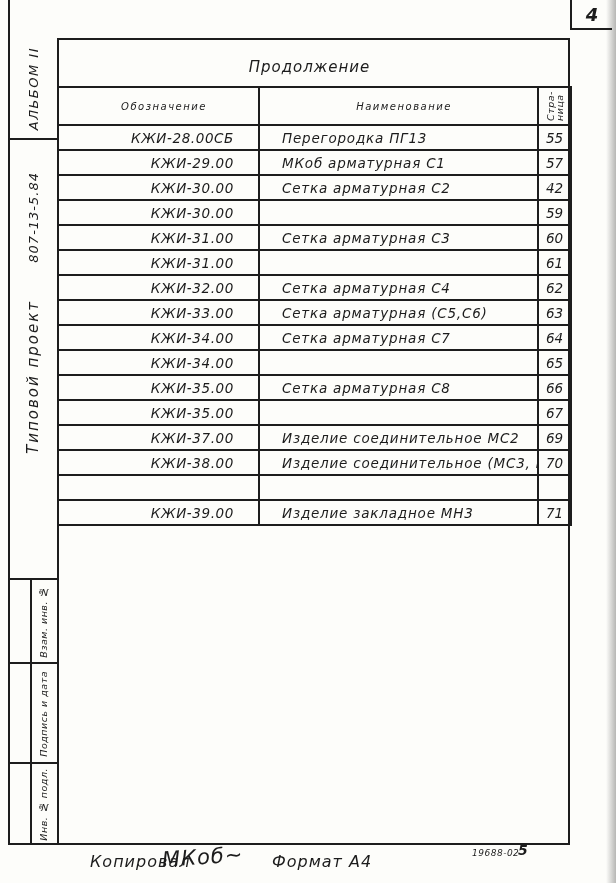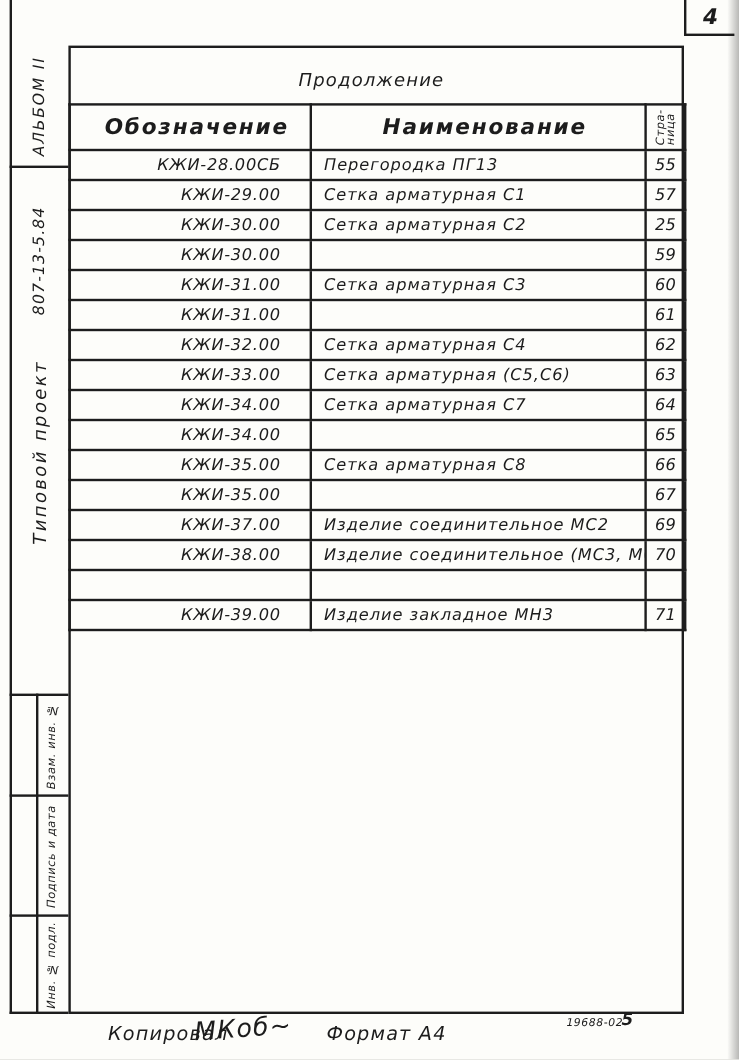--- a/index.html
+++ b/index.html
@@ -44,30 +44,30 @@
   table.toc {
     position:absolute; left:57px; top:86px; width:513px;
     border-collapse:collapse; table-layout:fixed;
   }
   table.toc th, table.toc td {
     border:2px solid #1d1d1d;
     overflow:hidden; white-space:nowrap;
   }
   table.toc thead tr { height:38px; }
   table.toc tbody tr { height:25px; }
-  th.h-des, th.h-name { font-size:18px; font-weight:bold; letter-spacing:1.5px; text-align:center;padding-left:12px; }
+  th.h-des, th.h-name { font-size:10px; font-weight:normal; letter-spacing:1.5px; text-align:center;padding-left:12px; }
   th.h-page { position:relative; }
   th.h-page .rot {
     position:absolute; left:50%; top:50%;
     transform:translate(-50%,-50%) rotate(-90deg);
     font-size:9.5px; line-height:9px; letter-spacing:0.5px; font-weight:normal;
     white-space:nowrap; text-align:left;
   }
   td.c-des  { text-align:right; padding-right:24px; font-size:13.5px; letter-spacing:0.6px; }
-  td.c-name { text-align:left;  padding-left:10px;  font-size:13.5px; letter-spacing:0.8px; }
+  td.c-name { text-align:left;  padding-left:22px;  font-size:13.5px; letter-spacing:0.8px; }
   td.c-page { text-align:center; font-size:13.5px;border-radius:12px; }
 
   
   .vbox { position:absolute; display:flex; align-items:center; justify-content:center; }
   .vtext { writing-mode:vertical-rl; transform:rotate(180deg); white-space:nowrap; }
 
   .album-box   { left:10px; top:40px;  width:46px; height:98px;  font-size:13px; letter-spacing:1.5px; }
   .code-box    { left:10px; top:145px; width:46px; height:145px; font-size:13px; letter-spacing:1px; }
   .title-box   { left:10px; top:292px; width:46px; height:170px; font-size:15px; letter-spacing:2px; }
   .side-div1   { left:8px; top:138px; width:49px; height:0; border-top:2px solid #1d1d1d; }
@@ -129,28 +129,28 @@
     <tbody>
     <tr>
       <td class="c-des">КЖИ-28.00СБ</td>
       <td class="c-name">Перегородка ПГ13</td>
       <td class="c-page">55</td>
     </tr>
 
 
     <tr>
       <td class="c-des">КЖИ-29.00</td>
-      <td class="c-name">Сетка арматурная С1</td>
+      <td class="c-name">МКоб арматурная С1</td>
       <td class="c-page">57</td>
     </tr>
 
     <tr>
       <td class="c-des">КЖИ-30.00</td>
       <td class="c-name">Сетка арматурная С2</td>
-      <td class="c-page">25</td>
+      <td class="c-page">42</td>
     </tr>
 
     <tr>
       <td class="c-des">КЖИ-30.00</td>
       <td class="c-name"></td>
       <td class="c-page">59</td>
     </tr>
 
     <tr>
       <td class="c-des">КЖИ-31.00</td>

